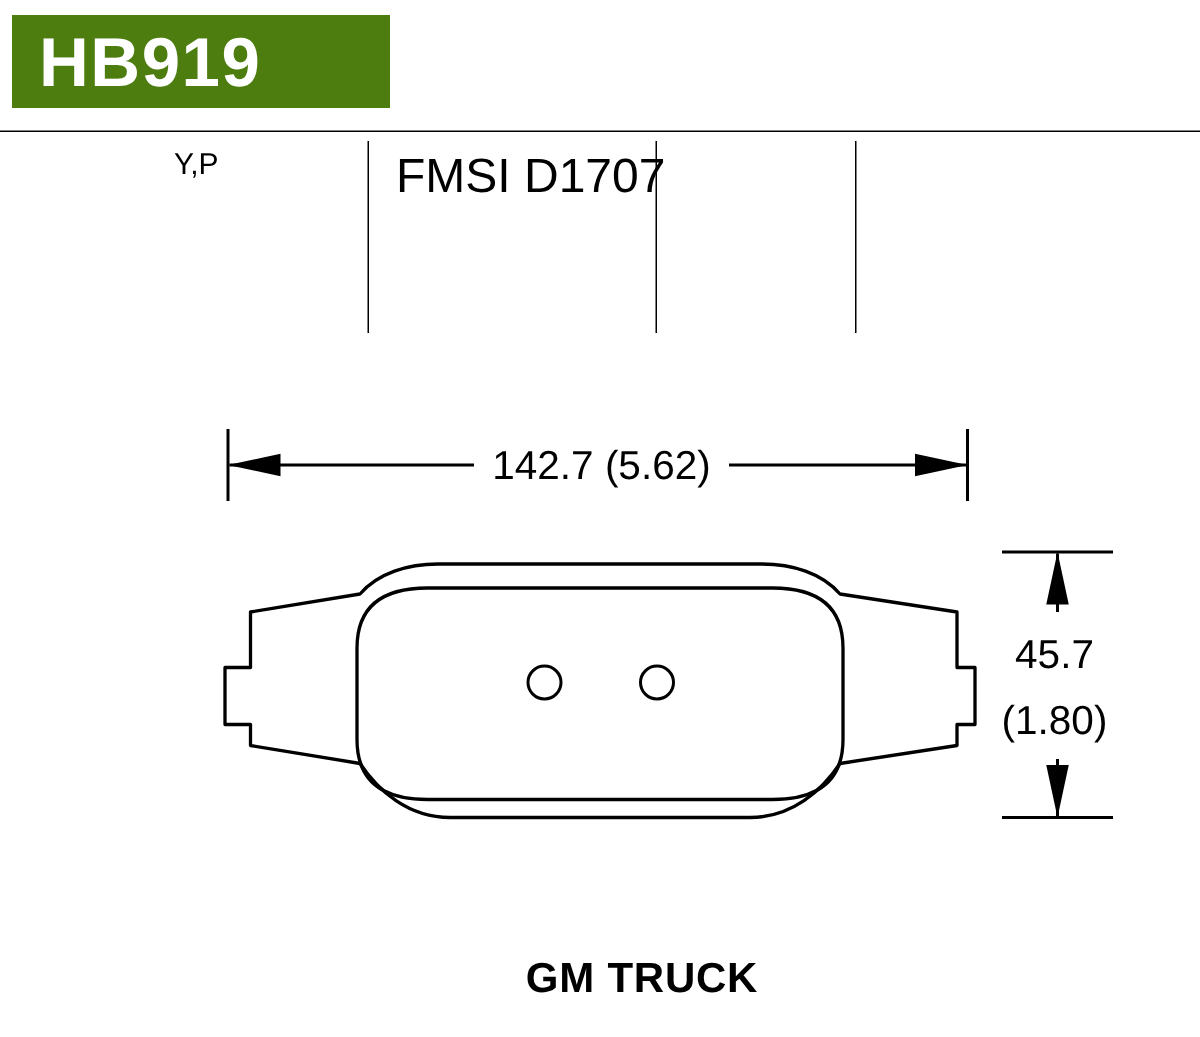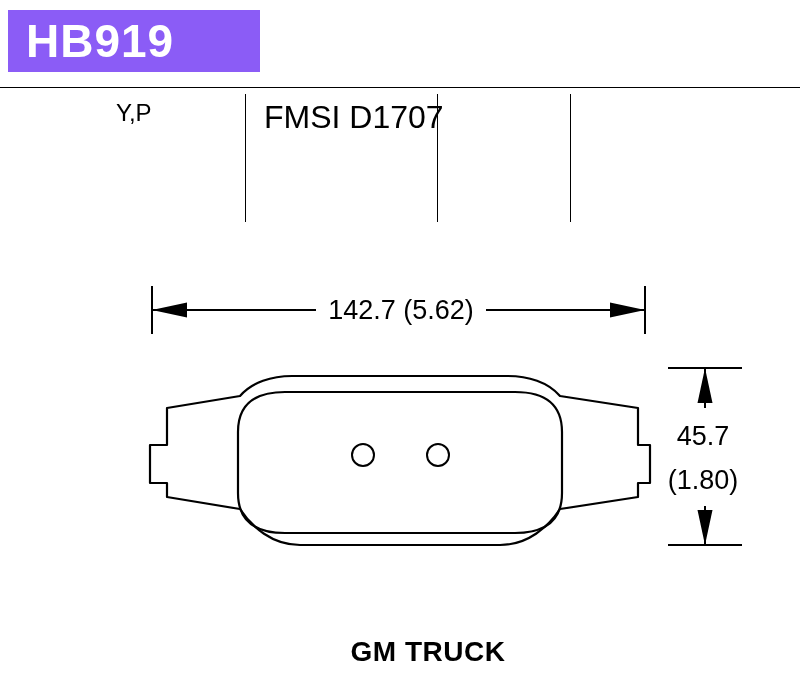--- a/index.html
+++ b/index.html
@@ -11,21 +11,21 @@
     color: #000000;
     font-family: "Liberation Sans", "DejaVu Sans", sans-serif;
     overflow: hidden;
   }
   .part-code-box {
     position: absolute;
     left: 8px;
     top: 10px;
     width: 252px;
     height: 62px;
-    background: #8b5cf6;
+    background: #4d7c0f;
     color: #ffffff;
     display: flex;
     align-items: center;
     box-sizing: border-box;
     padding-left: 18px;
   }
   .part-code-text {
     font-size: 46px;
     font-weight: bold;
     letter-spacing: 1px;
@@ -46,21 +46,21 @@
     height: 128px;
     background: #000000;
   }
   .tick-1 { left: 245px; }
   .tick-2 { left: 437px; }
   .tick-3 { left: 570px; }
   .compounds {
     position: absolute;
     left: 116px;
     top: 99px;
-    font-size: 24px;
+    font-size: 20px;
   }
   .fmsi {
     position: absolute;
     left: 264px;
     top: 99px;
     font-size: 32px;
   }
   .drawing-svg {
     position: absolute;
     left: 0;

